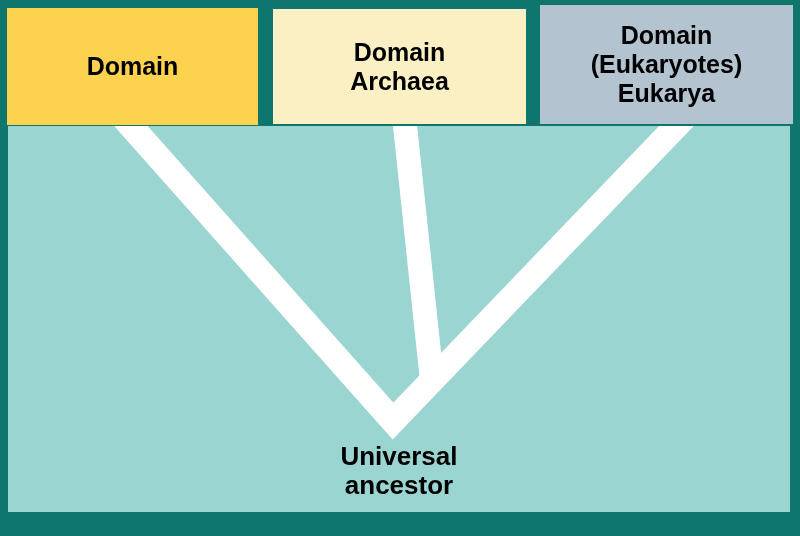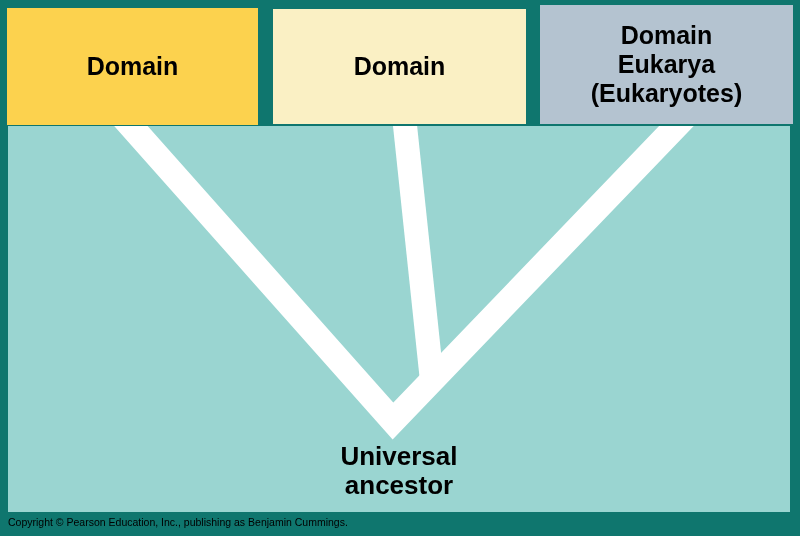--- a/index.html
+++ b/index.html
@@ -74,36 +74,36 @@
 <body>
 
 <div class="canvas">
 
   <div class="domain-box" id="box-bacteria" style="background-color: rgb(252, 210, 78);">
     <span class="label-line">Domain</span>
   </div>
 
   <div class="domain-box" id="box-archaea" style="background-color: rgb(250, 240, 196);">
     <span class="label-line">Domain</span>
+    <span class="label-line">Archaea</span>
   </div>
 
   <div class="domain-box" id="box-eukarya" style="background-color: rgb(180, 195, 208);">
     <span class="label-line">Domain</span>
+    <span class="label-line">(Eukaryotes)</span>
     <span class="label-line">Eukarya</span>
-    <span class="label-line">(Eukaryotes)</span>
   </div>
 
   <div class="tree-area" style="background-color: rgb(154, 213, 209); padding-left: 13px;">
 
     <svg class="branches" viewBox="0 0 782 386" xmlns="http://www.w3.org/2000/svg">
       <polyline class="branch" points="114,-10 385,295 678,-10" stroke-width="25" style="stroke: rgb(255, 255, 255);"></polyline>
       <line class="branch" x1="396" y1="-10" x2="424" y2="255" stroke-width="24" style="stroke: rgb(255, 255, 255);"></line>
     </svg>
 
     <div class="ancestor-label">
       <span class="label-line">Universal</span>
       <span class="label-line">ancestor</span>
     </div>
   </div>
 
-  <div class="copyright">Copyright © Pearson Education, Inc., publishing as Benjamin Cummings.</div>
 
 </div>
 
 </body></html>

